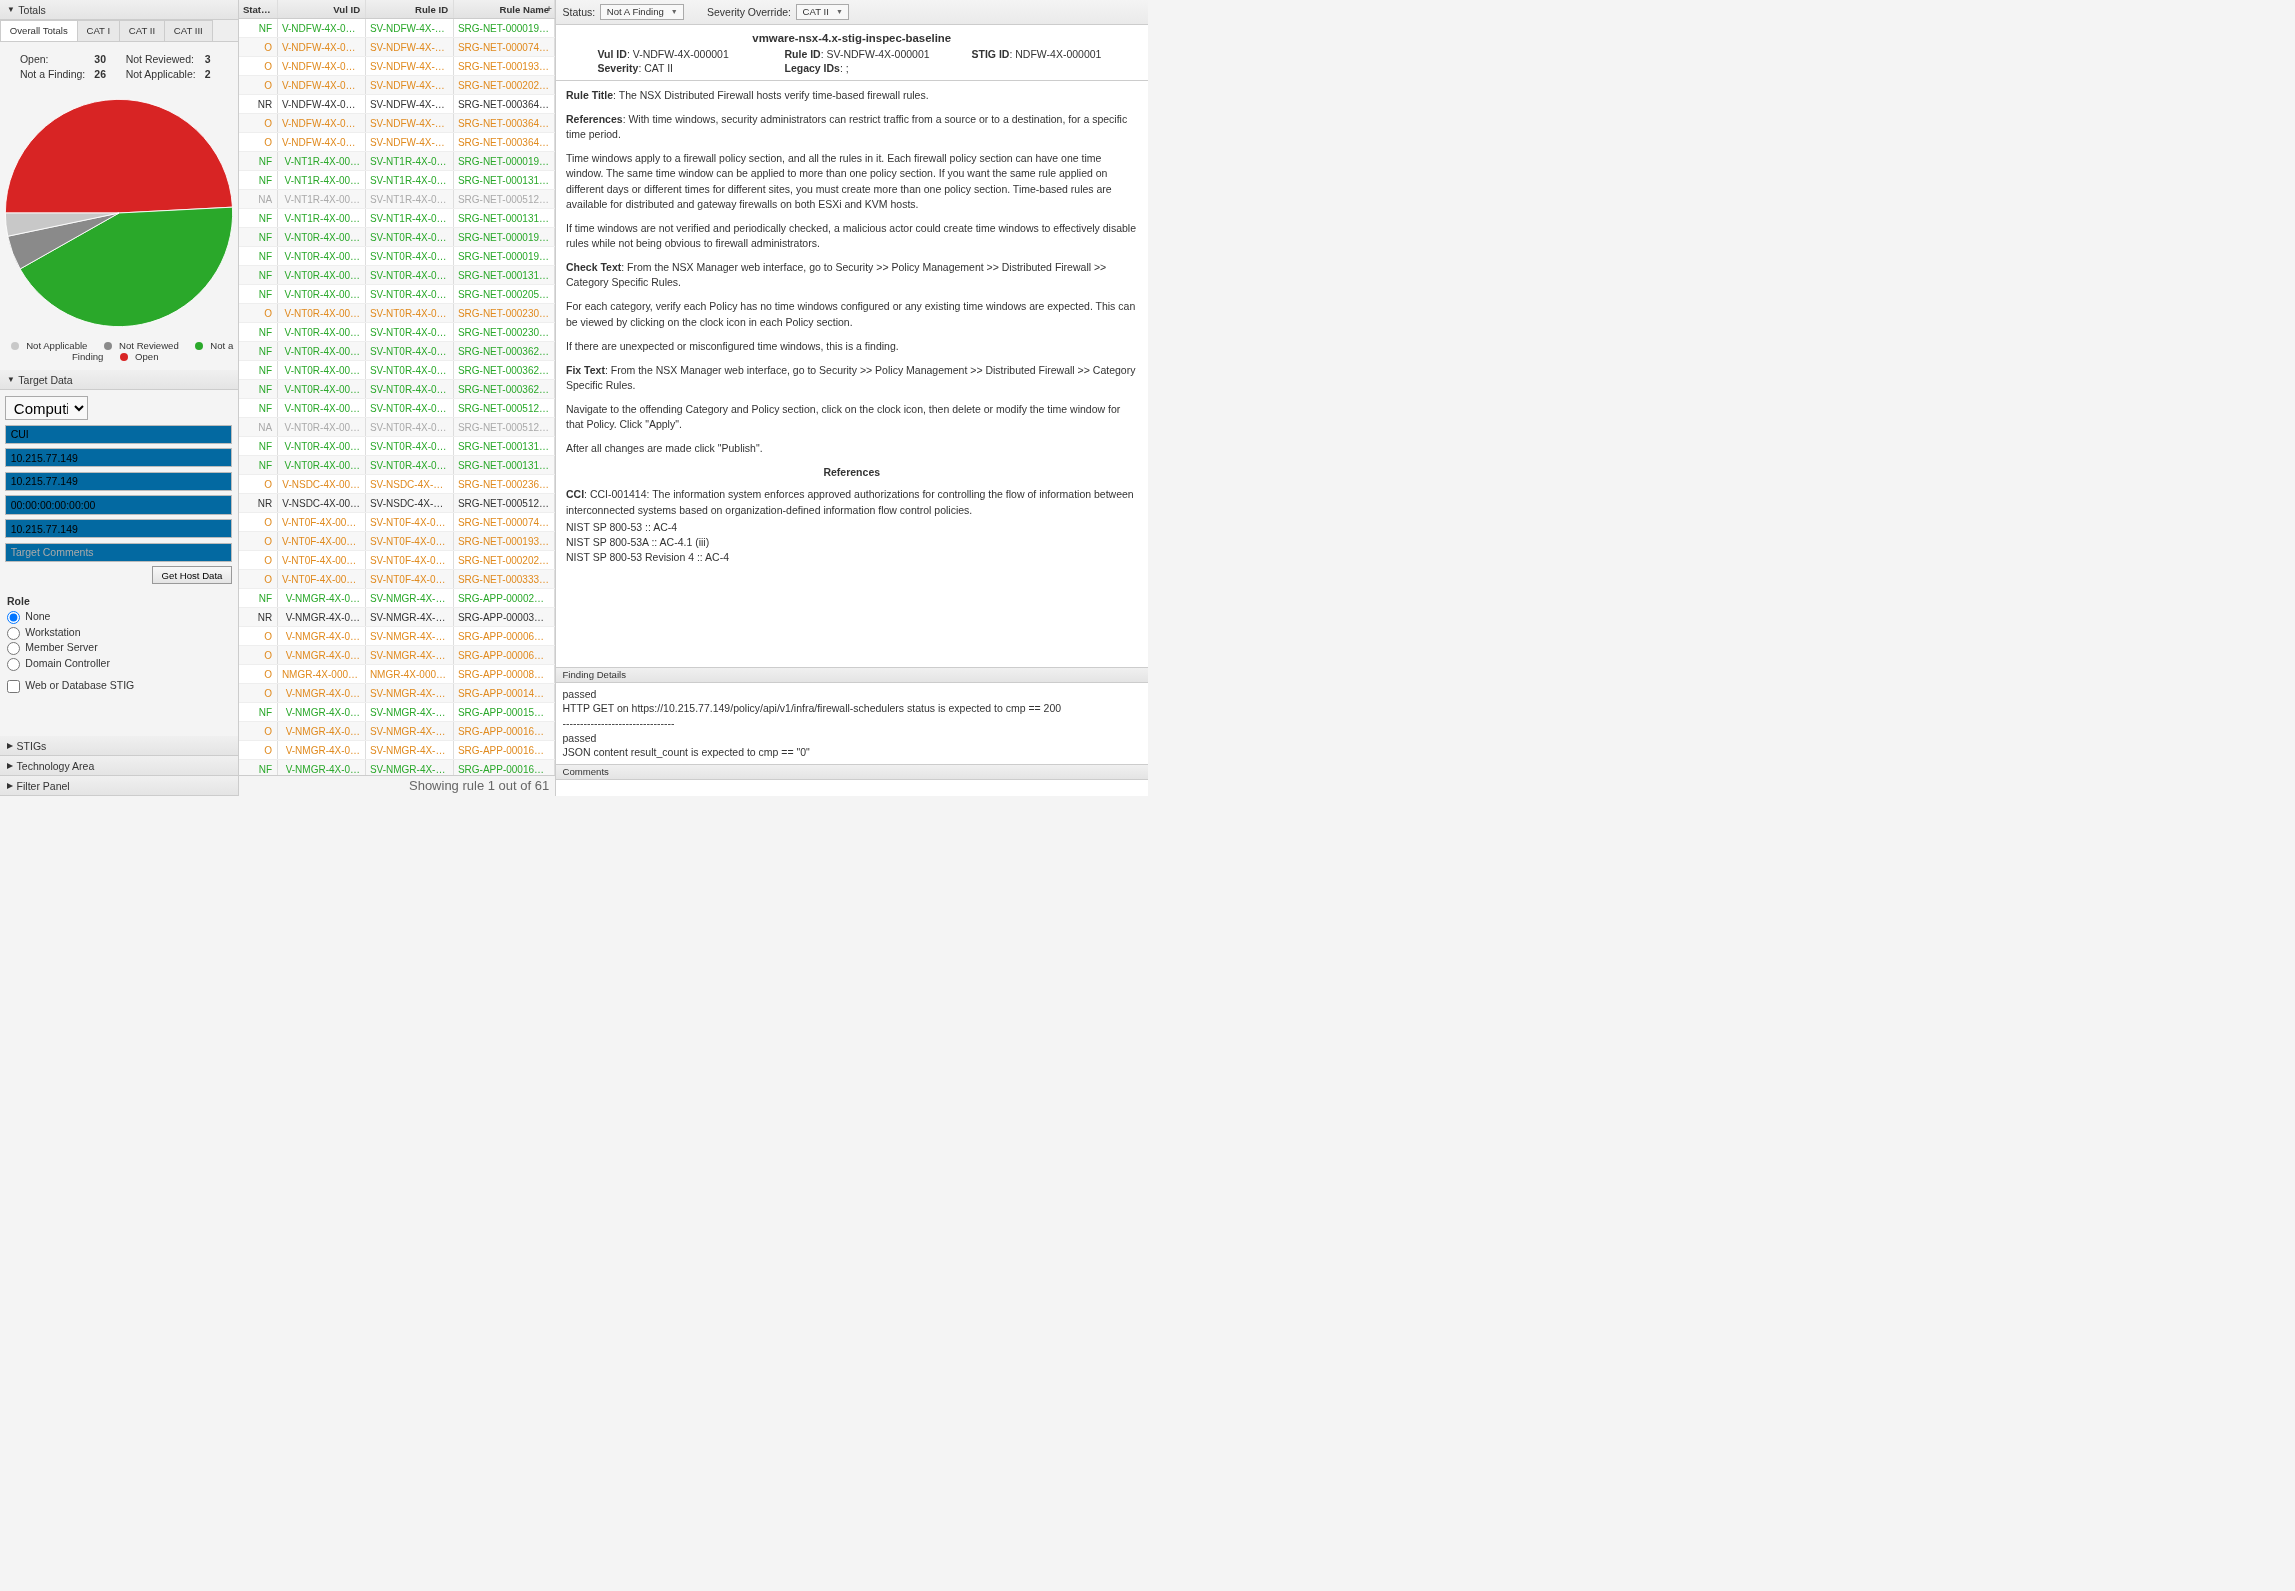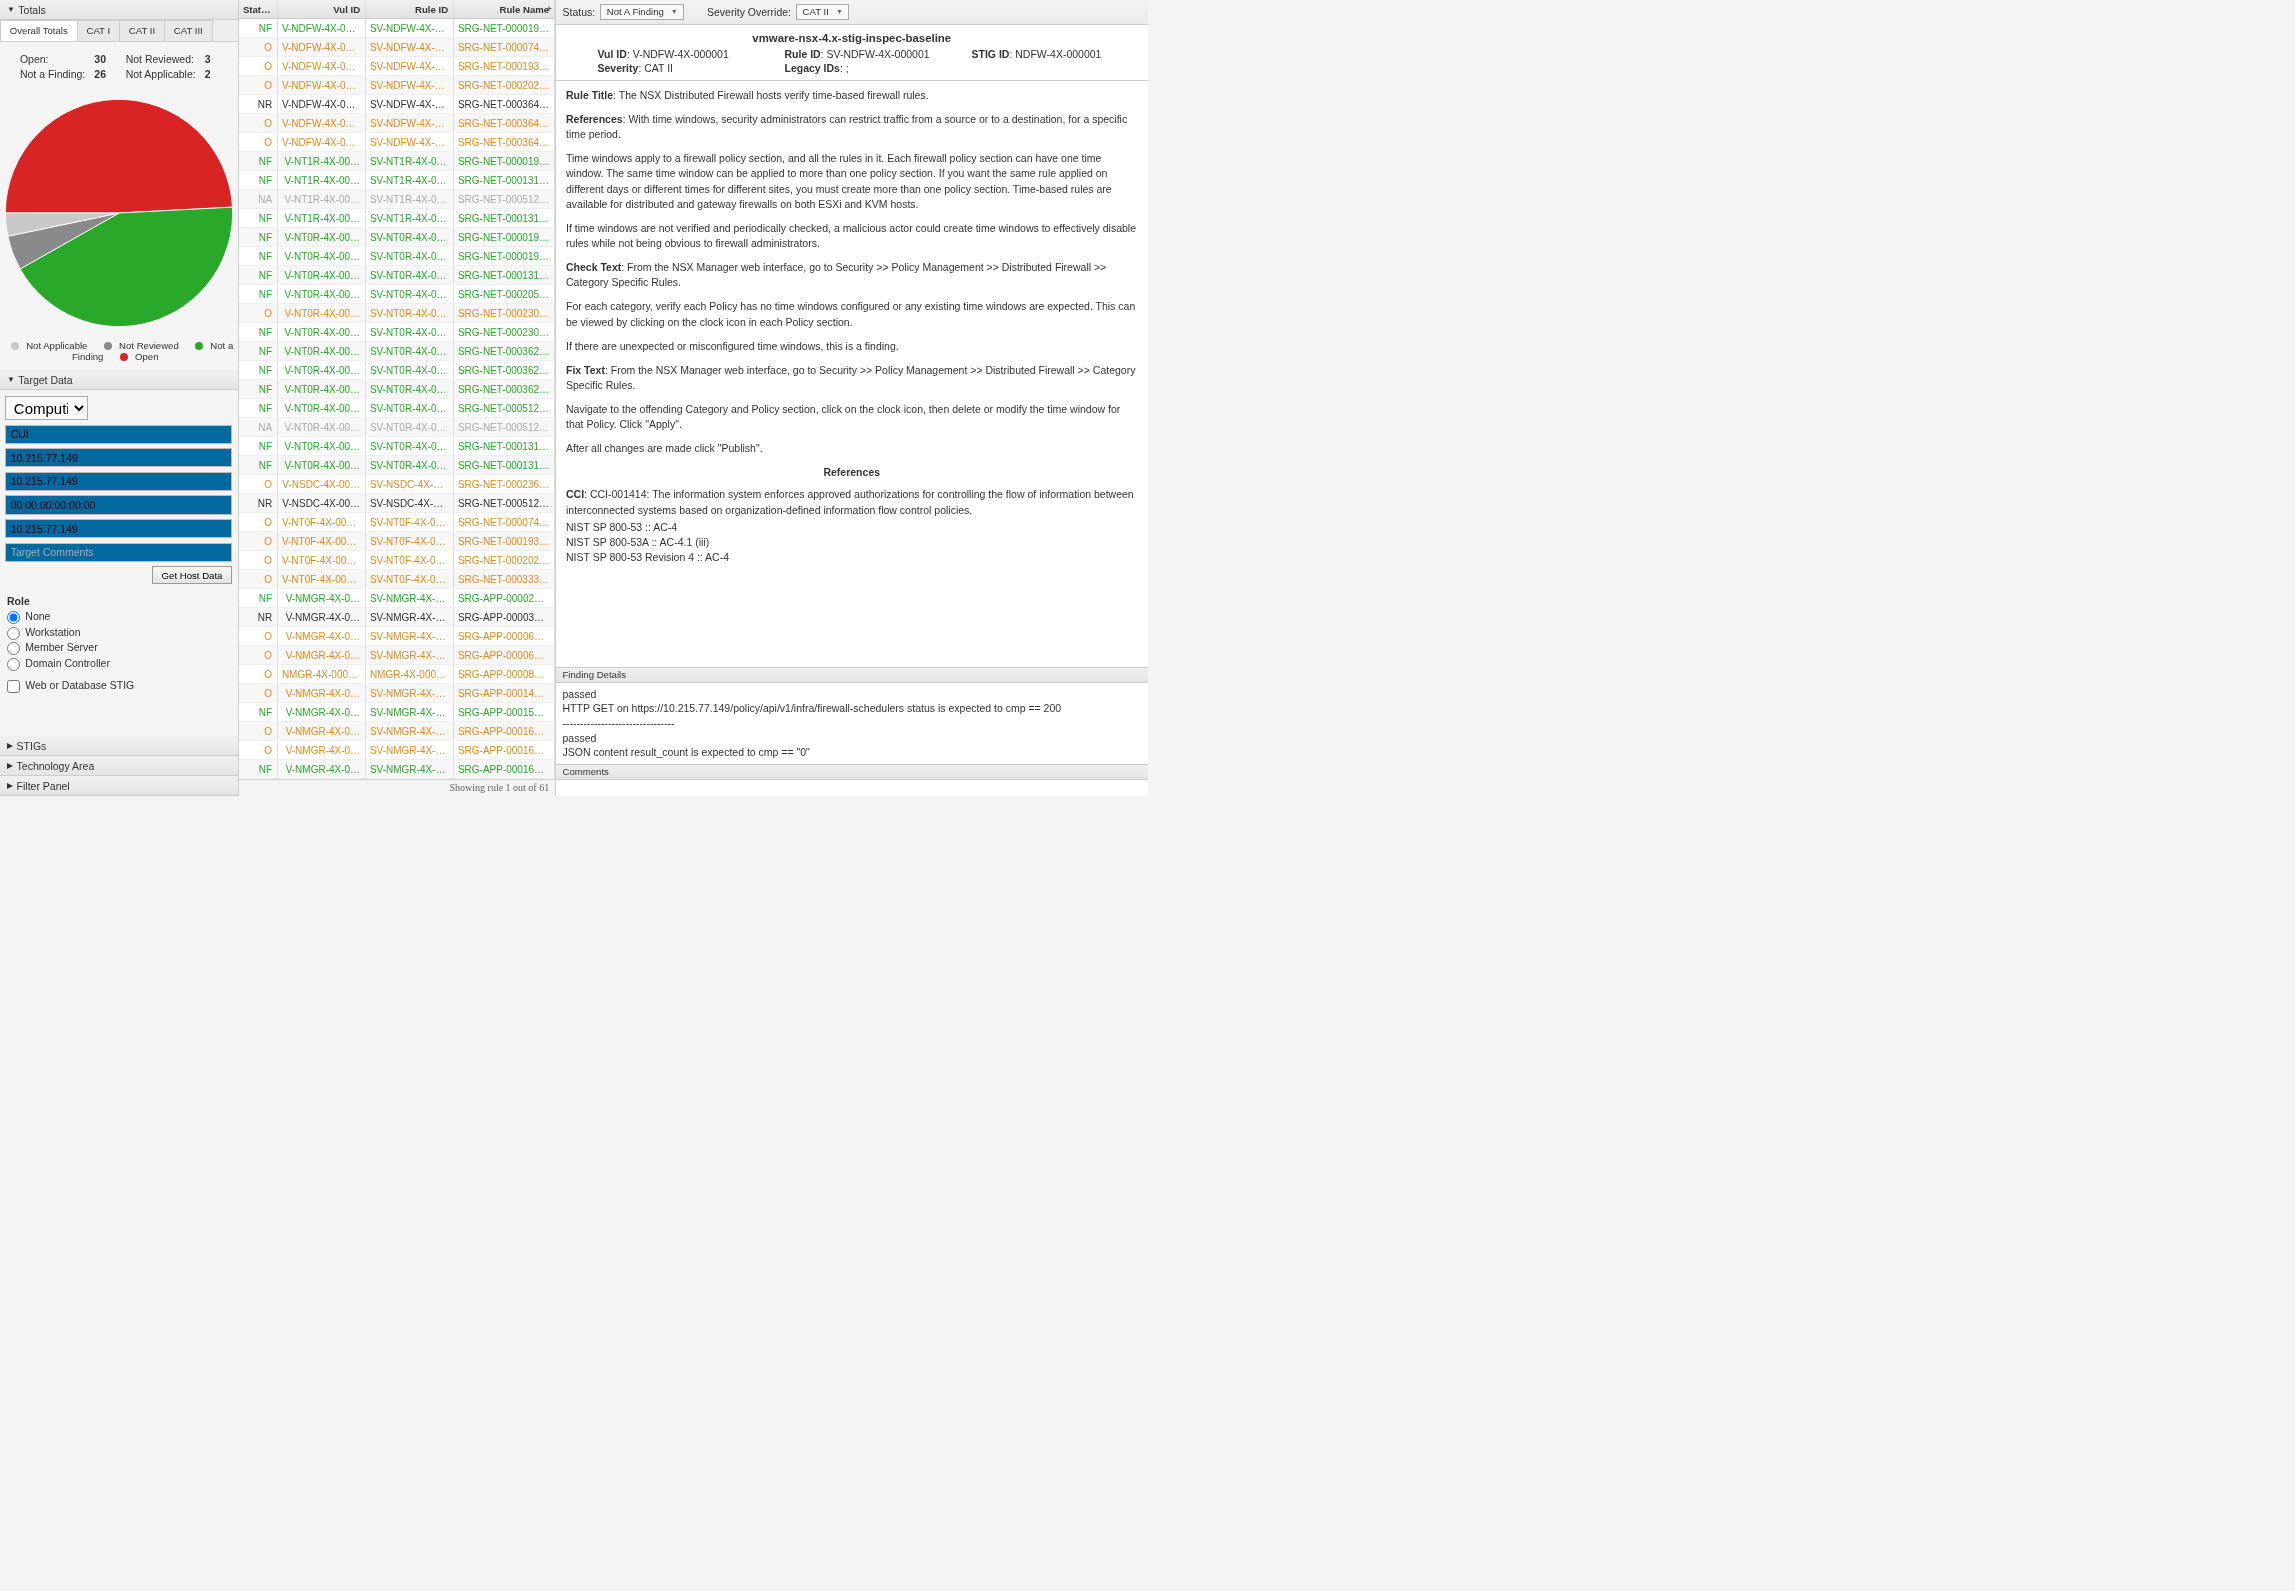--- a/index.html
+++ b/index.html
@@ -43,21 +43,21 @@
 
 .thead { display:flex; background:linear-gradient(#f0f0f0,#e2e2e2); border-bottom:0.9px solid #ccc; font-weight:bold; font-size:9.6px; position:relative;}
 .thead .c, .trow .c { padding:3.5px 4.4px; border-right:0.9px solid #ddd; overflow:hidden; white-space:nowrap; text-overflow:ellipsis;}
 .c-st{width:39px;} .c-vi{width:88px;} .c-ri{width:88px;} .c-rn{flex:1;}
 .tbody { flex:1; overflow-y:auto; }
 .trow { display:flex; border-bottom:0.9px solid #eee; font-size:10px; cursor:pointer; height:19px; align-items:center;}
 .trow:nth-child(even){ background:#f7f7f7; }
 .trow .c-st{font-weight:normal;}
 .st-NF{color:#2aa82a;} .st-O{color:#e08a1e;} .st-NR{color:#333;} .st-NA{color:#aaa;}
 .trow.NF .c{color:#2aa82a;} .trow.O .c{color:#e08a1e;} .trow.NR .c{color:#333;} .trow.NA .c{color:#aaa;}
-.foot { padding:2.6px 5.3px; font-size:10px; color:#666; border-top:0.9px solid #ccc; background:#f4f4f4;font-family:Liberation Serif, serif;}
+.foot { padding:2.6px 5.3px; font-size:13px; color:#666; border-top:0.9px solid #ccc; background:#f4f4f4;}
 .plus { position:absolute; right:2.6px; top:2.6px; font-size:9.6px; color:#666; cursor:pointer;}
 
 
 .rtop { display:flex; align-items:center; gap:5.3px; padding:3.5px 7px; border-bottom:0.9px solid #ccc; background:linear-gradient(#f4f4f4,#eaeaea);}
 .rtop label{font-size:10.5px;}
 .dd { display:inline-flex; align-items:center; border:0.9px solid #aaa; background:#f8f8f8; padding:1.8px 5.3px; cursor:pointer; font-size:9.6px; gap:7px;}
 .dd .ar{font-size:7px; color:#666;}
 .rmeta { padding: 7px 10.5px 5.3px 10.5px; }
 .rmeta .title { text-align:center; font-weight:bold; font-size:11.4px; margin-bottom:3.5px;}
 .rmeta .row { display:flex; gap:21px; padding:0.9px 0 0.9px 31.5px; font-size:10.5px;}

